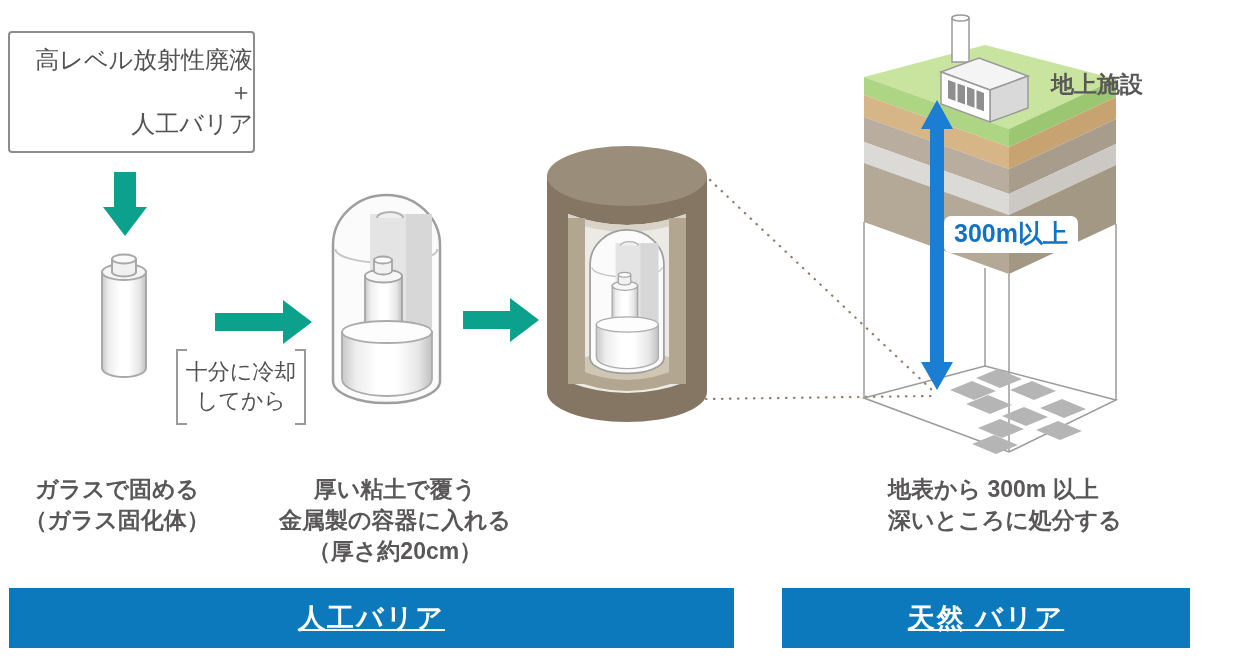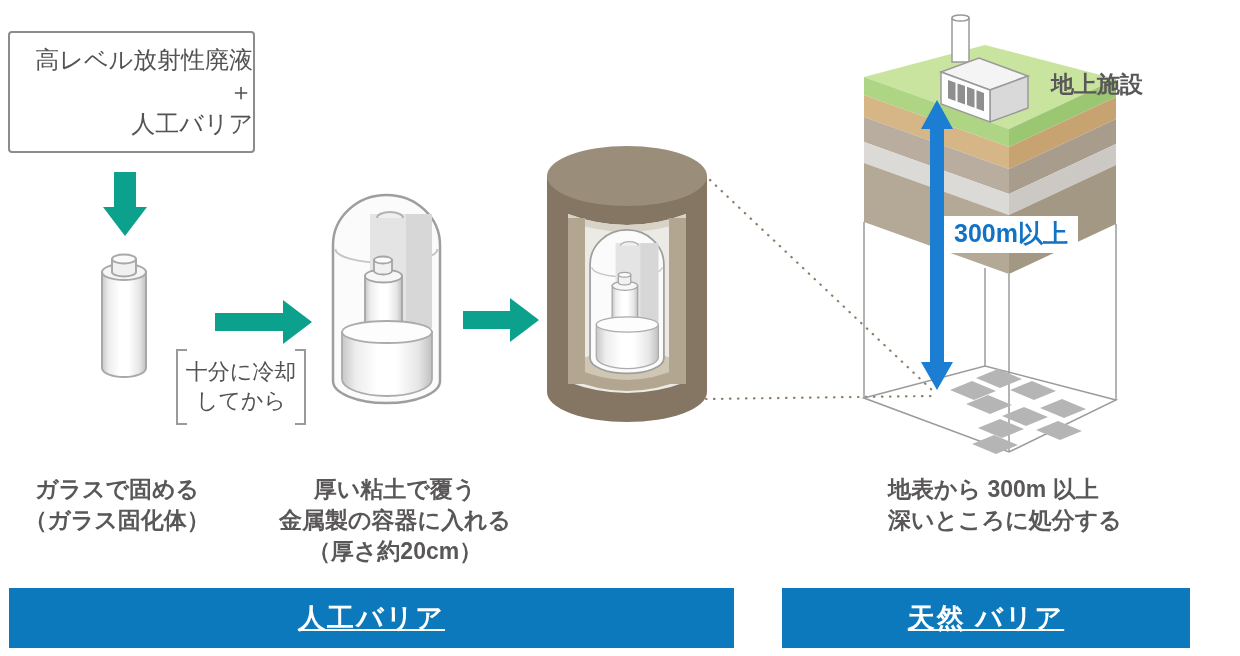--- a/index.html
+++ b/index.html
@@ -43,21 +43,21 @@
   .cooling-note::after{right:0;border-left:none;}
   .caption{
     top:474px;font-size:23px;font-weight:700;line-height:1.34;text-align:center;
     color:var(--text-gray);
   }
   .caption.c1{left:2px;width:230px;}
   .caption.c2{left:272px;width:246px;}
   .caption.c3{left:514px;width:230px;}
   .caption.c4{left:888px;width:270px;text-align:left;}
   .depth-label{
-    left:944px;top:216px;background:#fff;border-radius:0;padding:1px 10px 3px 10px;
+    left:944px;top:216px;background:#fff;border-radius:7px;padding:1px 10px 3px 10px;
     font-size:25px;font-weight:700;color:var(--depth-text-blue);white-space:nowrap;
   }
   .surface-label{
     left:1051px;top:33px;font-size:23px;font-weight:600;color:var(--text-gray);white-space:nowrap;margin-top:36px;
   }
   .barrier-bar{
     top:588px;height:60px;background:var(--bar-blue);
     display:flex;align-items:center;justify-content:center;
     color:#fff;font-size:27px;font-weight:700;letter-spacing:2px;text-decoration:underline;
   }

